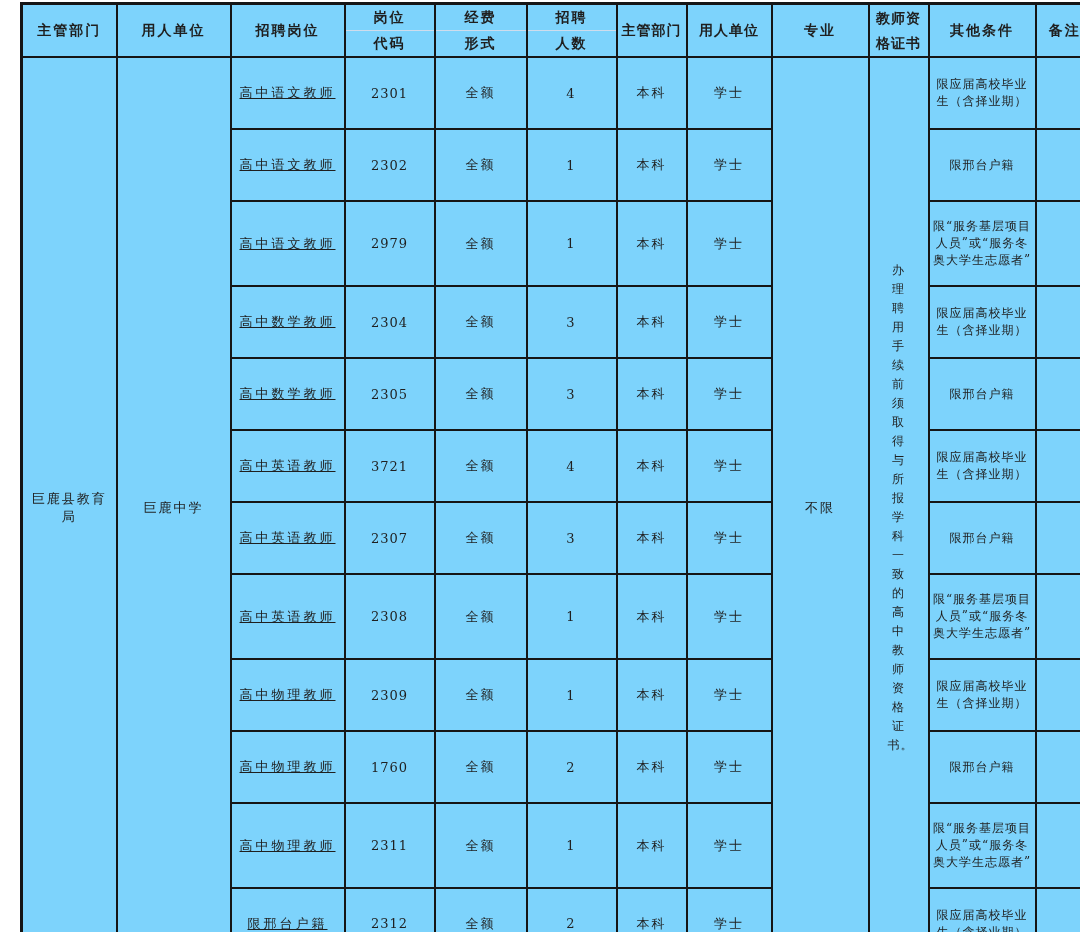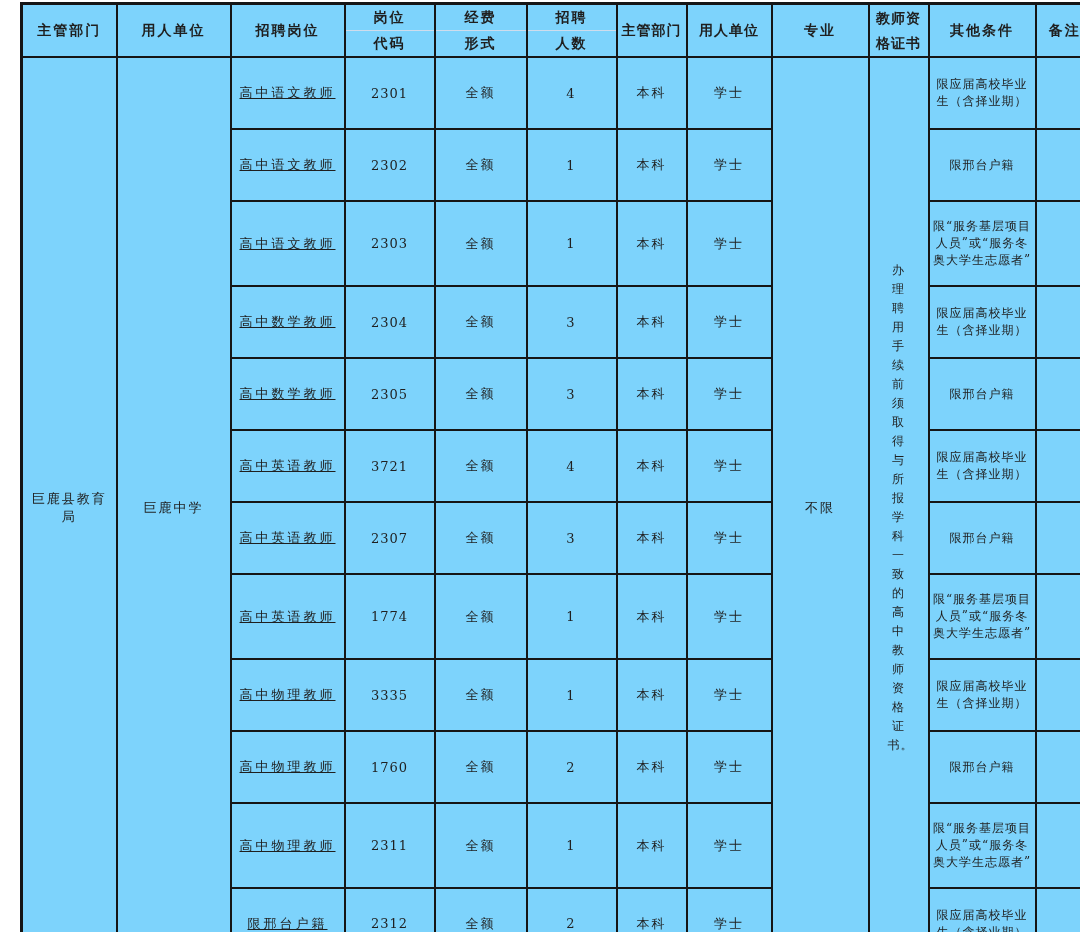--- a/index.html
+++ b/index.html
@@ -134,21 +134,21 @@
         <td class="code-cell">2302</td>
         <td>全额</td>
         <td>1</td>
         <td>本科</td>
         <td>学士</td>
         <td class="other-cell">限邢台户籍</td>
         <td></td>
       </tr>
       <tr>
         <td class="position-cell">高中语文教师</td>
-        <td class="code-cell">2303</td>
+        <td class="code-cell">2979</td>
         <td>全额</td>
         <td>1</td>
         <td>本科</td>
         <td>学士</td>
         <td class="other-cell">限“服务基层项目人员”或“服务冬奥大学生志愿者”</td>
         <td></td>
       </tr>
       <tr>
         <td class="position-cell">高中数学教师</td>
         <td class="code-cell">2304</td>
@@ -184,31 +184,31 @@
         <td class="code-cell">2307</td>
         <td>全额</td>
         <td>3</td>
         <td>本科</td>
         <td>学士</td>
         <td class="other-cell">限邢台户籍</td>
         <td></td>
       </tr>
       <tr>
         <td class="position-cell">高中英语教师</td>
-        <td class="code-cell">1774</td>
+        <td class="code-cell">2308</td>
         <td>全额</td>
         <td>1</td>
         <td>本科</td>
         <td>学士</td>
         <td class="other-cell">限“服务基层项目人员”或“服务冬奥大学生志愿者”</td>
         <td></td>
       </tr>
       <tr>
         <td class="position-cell">高中物理教师</td>
-        <td class="code-cell">3335</td>
+        <td class="code-cell">2309</td>
         <td>全额</td>
         <td>1</td>
         <td>本科</td>
         <td>学士</td>
         <td class="other-cell">限应届高校毕业生（含择业期）</td>
         <td></td>
       </tr>
       <tr>
         <td class="position-cell">高中物理教师</td>
         <td class="code-cell">1760</td>

